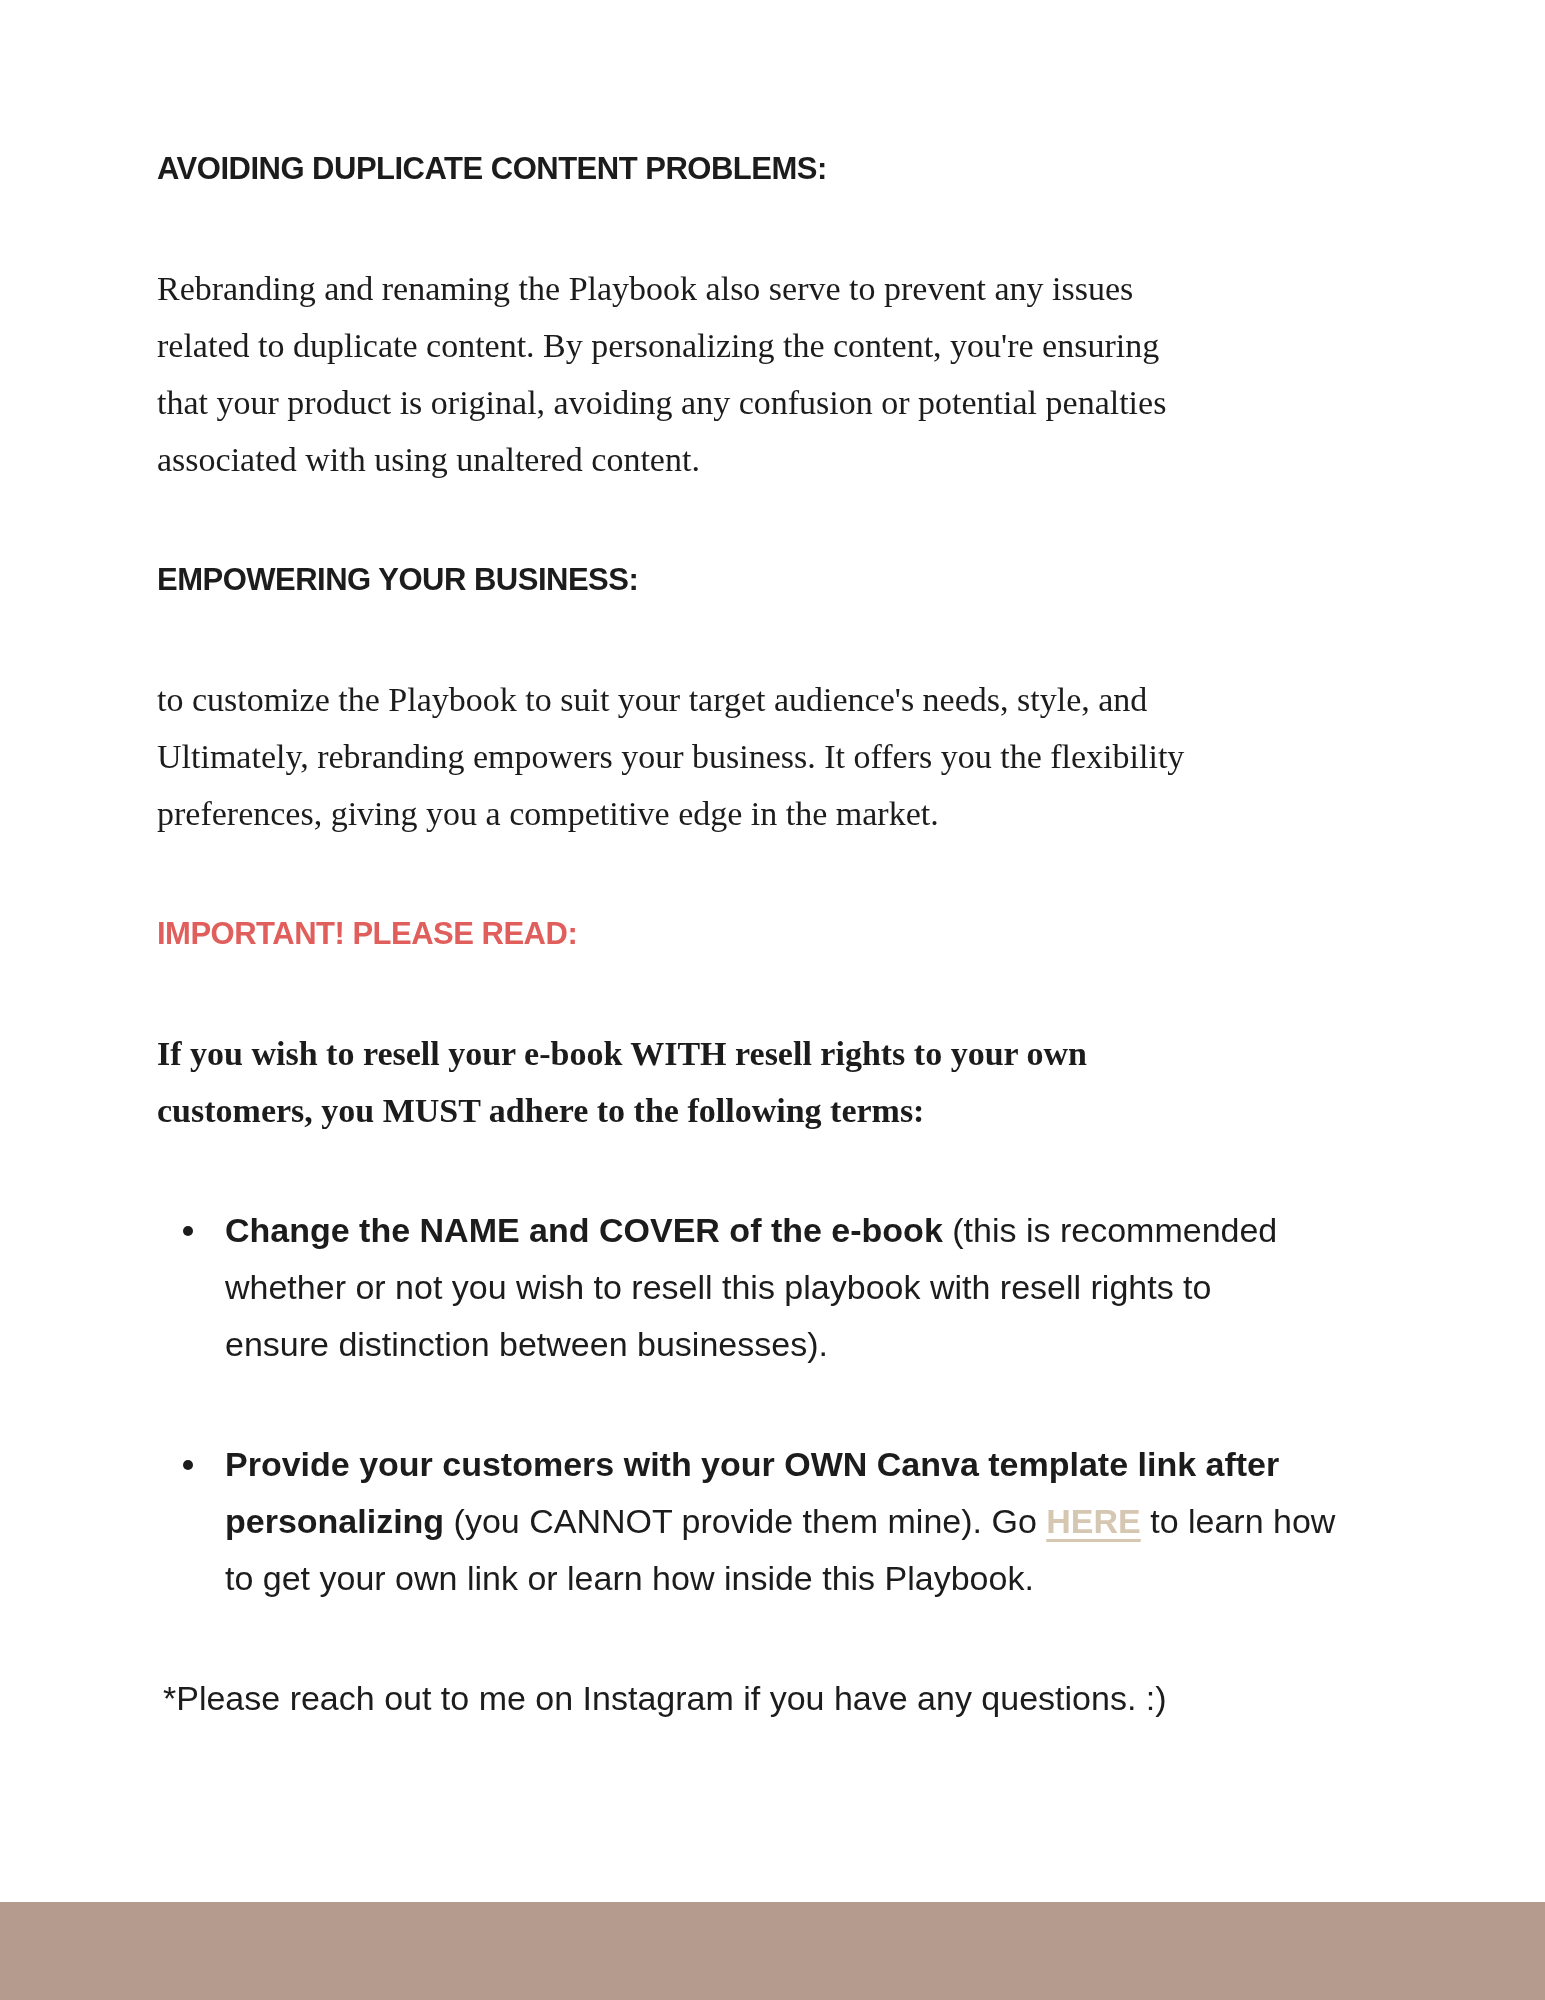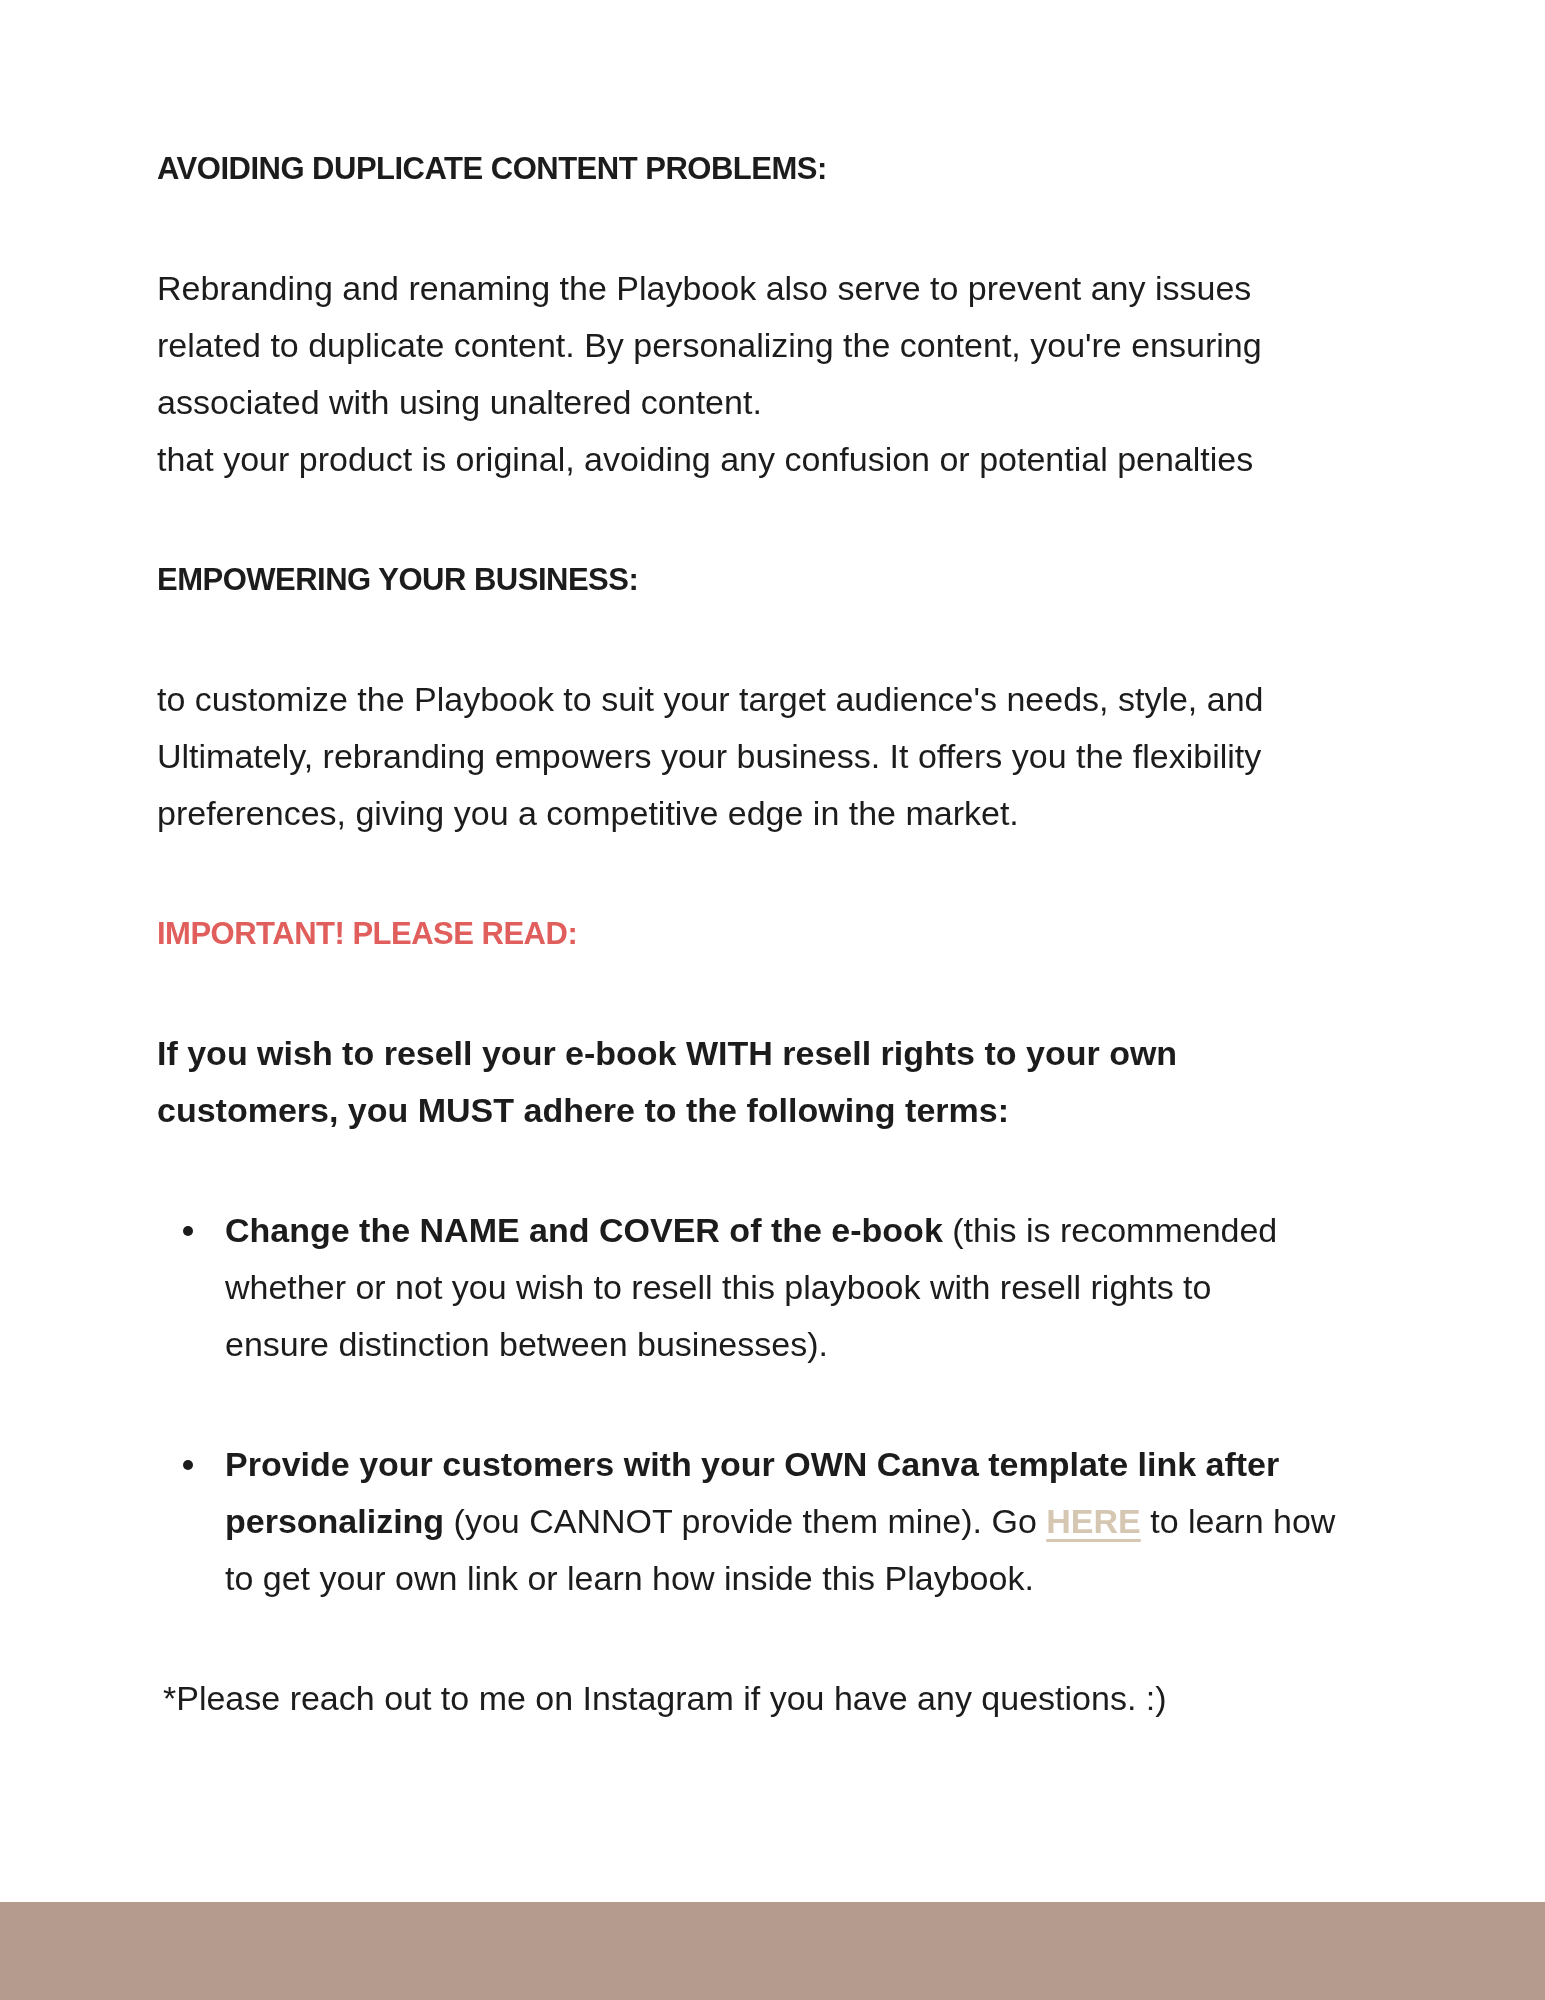--- a/index.html
+++ b/index.html
@@ -21,21 +21,21 @@
   .heading {
     font-size: 31px;
     font-weight: 700;
     letter-spacing: -0.5px;
     line-height: 57px;
     margin: 0 0 63px 0;
     white-space: nowrap;
     color: var(--text_color, #1c1c1c);
   }
   .heading-red { color: var(--accent_red, #e05e5b); }
-  .para { margin: 0 0 63px 0; }
+  .para { margin: 0 0 63px 0; font-family: Liberation Serif, serif; }
   .line {
     margin: 0;
     font-size: 34px;
     line-height: 57px;
     white-space: nowrap;
   }
   .bold-para .line { font-weight: 700; }
   .b { font-weight: 700; }
   .bullet { display: flex; margin: 0 0 63px 0; }
   .dot {
@@ -67,22 +67,22 @@
 <body>
 
 <div class="page">
   <main class="content">
 
     <h1 class="heading">AVOIDING DUPLICATE CONTENT PROBLEMS:</h1>
 
     <section class="para">
       <p class="line">Rebranding and renaming the Playbook also serve to prevent any issues</p>
       <p class="line">related to duplicate content. By personalizing the content, you're ensuring</p>
+      <p class="line">that your product is original, avoiding any confusion or potential penalties</p>
       <p class="line">associated with using unaltered content.</p>
-      <p class="line">that your product is original, avoiding any confusion or potential penalties</p>
     </section>
 
     <h1 class="heading">EMPOWERING YOUR BUSINESS:</h1>
 
     <section class="para">
       <p class="line">to customize the Playbook to suit your target audience's needs, style, and</p>
       <p class="line">Ultimately, rebranding empowers your business. It offers you the flexibility</p>
       <p class="line">preferences, giving you a competitive edge in the market.</p>
     </section>
 

